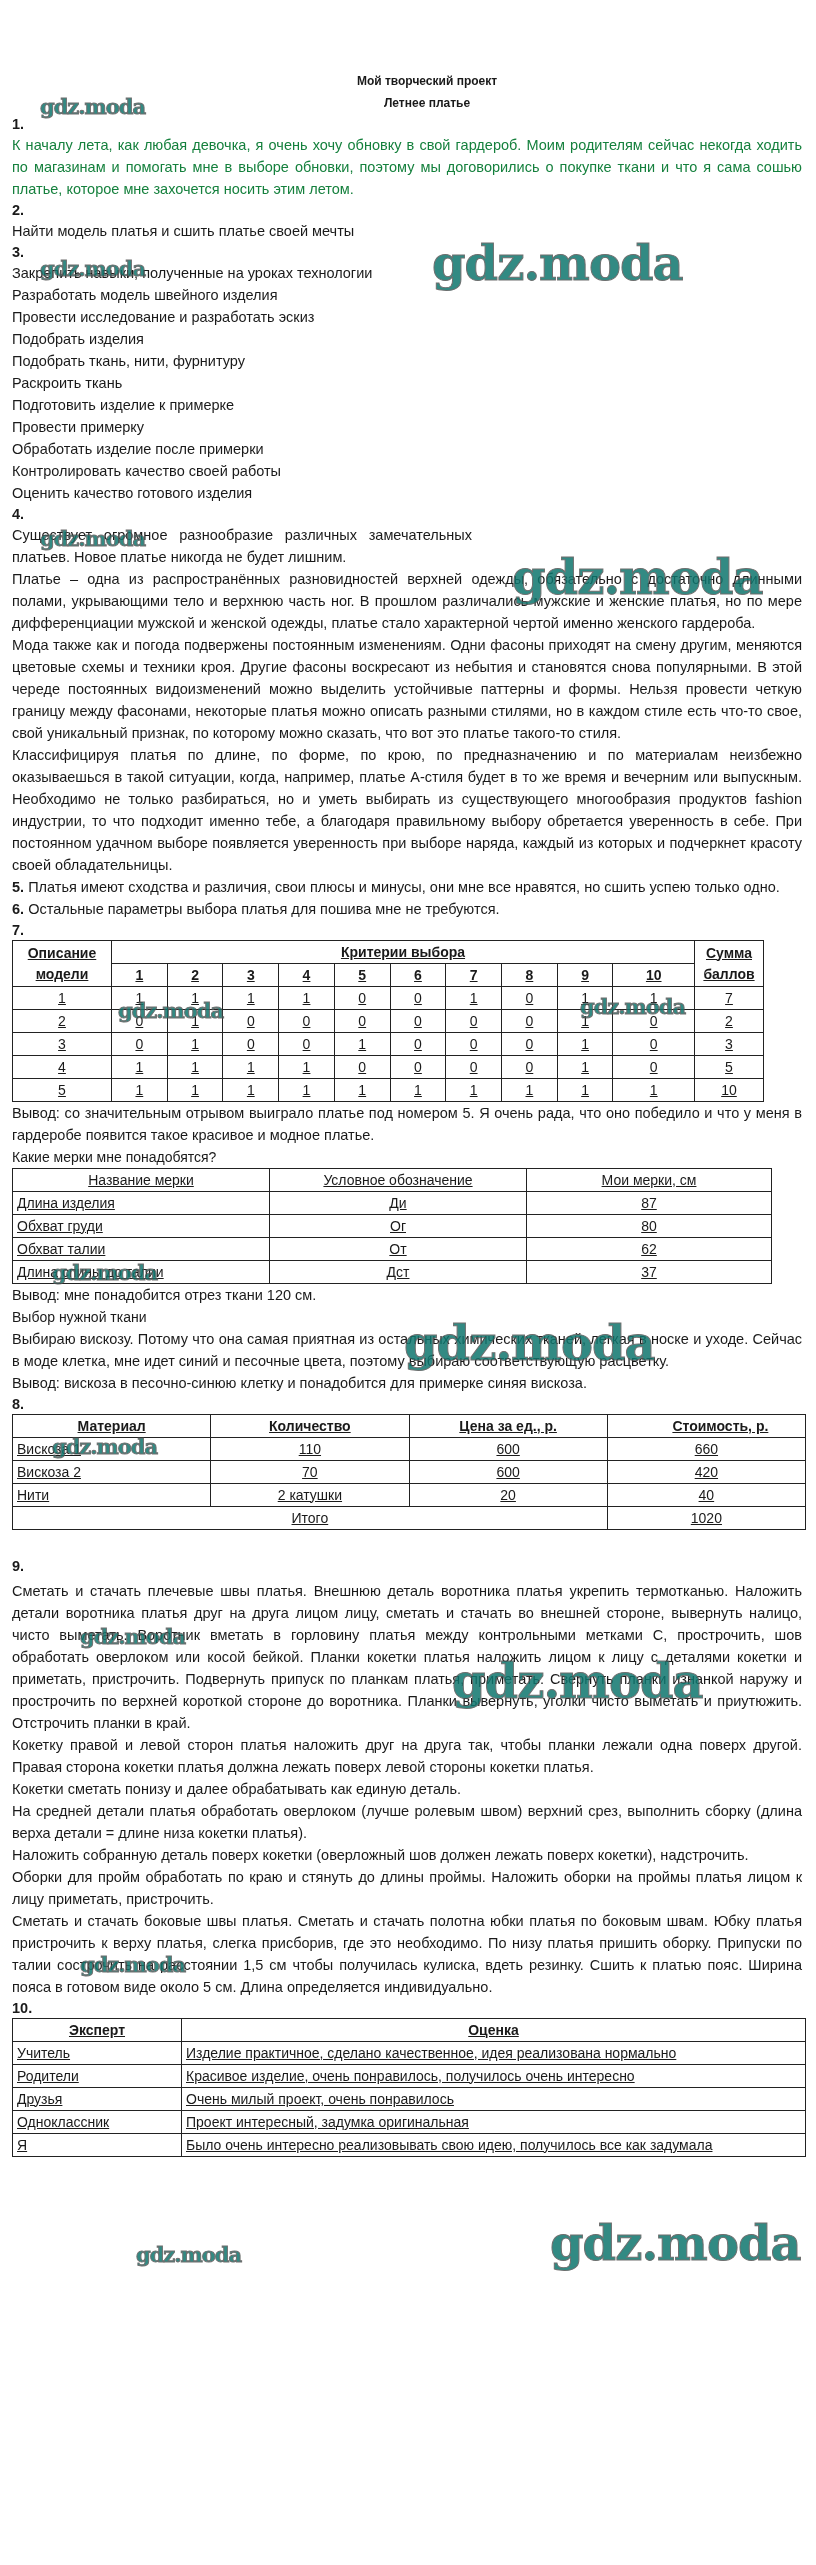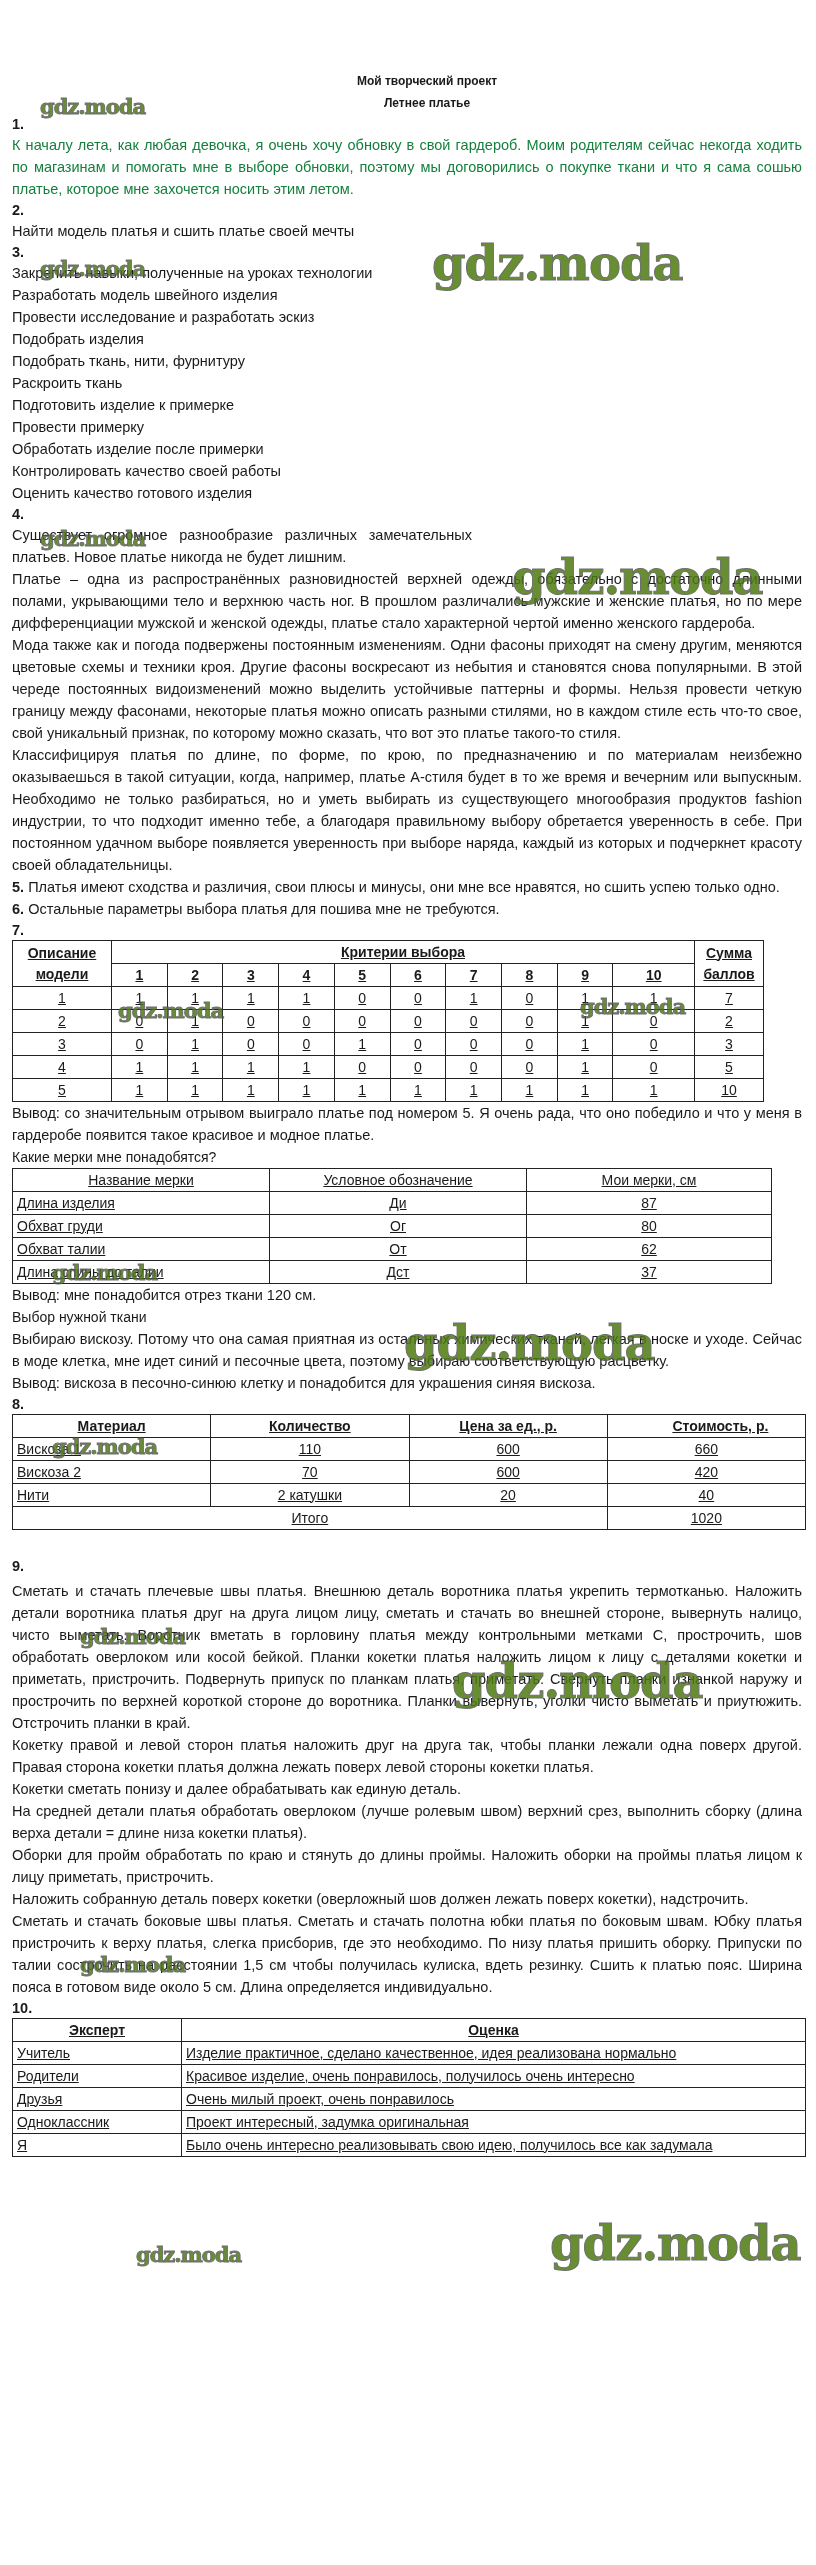--- a/index.html
+++ b/index.html
@@ -14,21 +14,21 @@
   p { margin: 0; text-align: justify; }
   .list-line { line-height: 22px; }
   .gray { color: #15803d; }
   .center { text-align: center; }
   table { border-collapse: collapse; width: 100%; font-size: 14px; text-decoration: underline; }
   td, th { border: 1px solid #222; padding: 0 4px; height: 22px; line-height: 21px; }
   th { font-weight: bold; text-align: center; }
   .crit th, .crit td { text-align: center; }
   .wm {
     position: absolute; font-family: "DejaVu Serif", serif; font-weight: bold;
-    color: #4d7c0f; -webkit-text-stroke: 1px #555; letter-spacing: -1px;
+    color: #0f766e; -webkit-text-stroke: 1px #555; letter-spacing: -1px;
     pointer-events: none; opacity: 0.85;
   }
   .wm.big { font-size: 48px; line-height: 50px; }
   .wm.small { font-size: 21px; line-height: 22px; }
   .caption { text-align: left; font-size: 14px; line-height: 22px; }
 </style>
 </head>
 <body>
 
 <div class="page">
@@ -192,21 +192,21 @@
           <td>Длина спины до талии</td>
           <td class="center">Дст</td>
           <td class="center">37</td>
         </tr>
       </tbody>
   </table>
   <p>Вывод: мне понадобится отрез ткани 120 см.</p>
 
   <div class="caption">Выбор нужной ткани</div>
   <p>Выбираю вискозу. Потому что она самая приятная из остальных химических тканей, легкая в носке и уходе. Сейчас в моде клетка,  мне идет синий и песочные цвета, поэтому выбираю соответствующую расцветку.</p>
-  <p>Вывод: вискоза в песочно-синюю клетку и понадобится для украшения синяя вискоза.</p>
+  <p>Вывод: вискоза в песочно-синюю клетку и понадобится для примерке синяя вискоза.</p>
 
   <div class="num">8.</div>
   <table style="width:794px;">
     <tbody>
         <tr>
       <th style="width:25%;">Материал</th>
       <th style="width:25%;">Количество</th>
       <th style="width:25%;">Цена за ед., р.</th>
       <th style="width:25%;padding-left:32px;">Стоимость, р.</th>
     </tr>
@@ -238,22 +238,22 @@
     </tr>
   </tbody>
     </table>
 
   <div class="num" style="margin-top:26px;">9.</div>
   <div style="height:4px;"></div>
   <p>Сметать и стачать плечевые швы платья. Внешнюю деталь воротника платья укрепить термотканью. Наложить детали воротника платья друг на друга лицом лицу, сметать и стачать во внешней стороне, вывернуть налицо, чисто выметать. Воротник вметать в горловину платья между контрольными метками С, прострочить, шов обработать оверлоком или косой бейкой. Планки кокетки платья наложить лицом к лицу с деталями кокетки и приметать, пристрочить. Подвернуть припуск по планкам платья, приметать. Свернуть планки изнанкой наружу и прострочить по верхней короткой стороне до воротника. Планки вывернуть, уголки чисто выметать и приутюжить. Отстрочить планки в край.</p>
   <p>Кокетку правой и левой сторон платья наложить друг на друга так, чтобы планки лежали одна поверх другой. Правая сторона кокетки платья должна лежать поверх левой стороны кокетки платья.</p>
   <p>Кокетки сметать понизу и далее обрабатывать как единую деталь.</p>
   <p>На  средней детали платья обработать оверлоком (лучше ролевым швом) верхний срез, выполнить сборку (длина верха детали = длине низа кокетки платья).</p>
+  <p>Наложить собранную деталь поверх кокетки (оверложный шов должен лежать поверх кокетки), надстрочить.</p>
   <p>Оборки для пройм обработать по краю и стянуть до длины проймы. Наложить оборки на проймы платья лицом к лицу приметать,  пристрочить.</p>
-  <p>Наложить собранную деталь поверх кокетки (оверложный шов должен лежать поверх кокетки), надстрочить.</p>
   <p> Сметать и стачать боковые швы платья. Сметать и стачать полотна юбки платья по боковым швам. Юбку платья пристрочить к верху платья, слегка присборив,  где это необходимо. По низу платья пришить оборку. Припуски по талии сострочить на расстоянии 1,5 см чтобы получилась кулиска, вдеть резинку. Сшить к платью пояс. Ширина пояса в готовом виде около 5 см. Длина определяется индивидуально.</p>
 
   <div class="num">10.</div>
   <table style="width:794px;">
     <tbody>
         <tr>
       <th style="width:160px;">Эксперт</th>
       <th>Оценка</th>
     </tr>
     </tbody>

